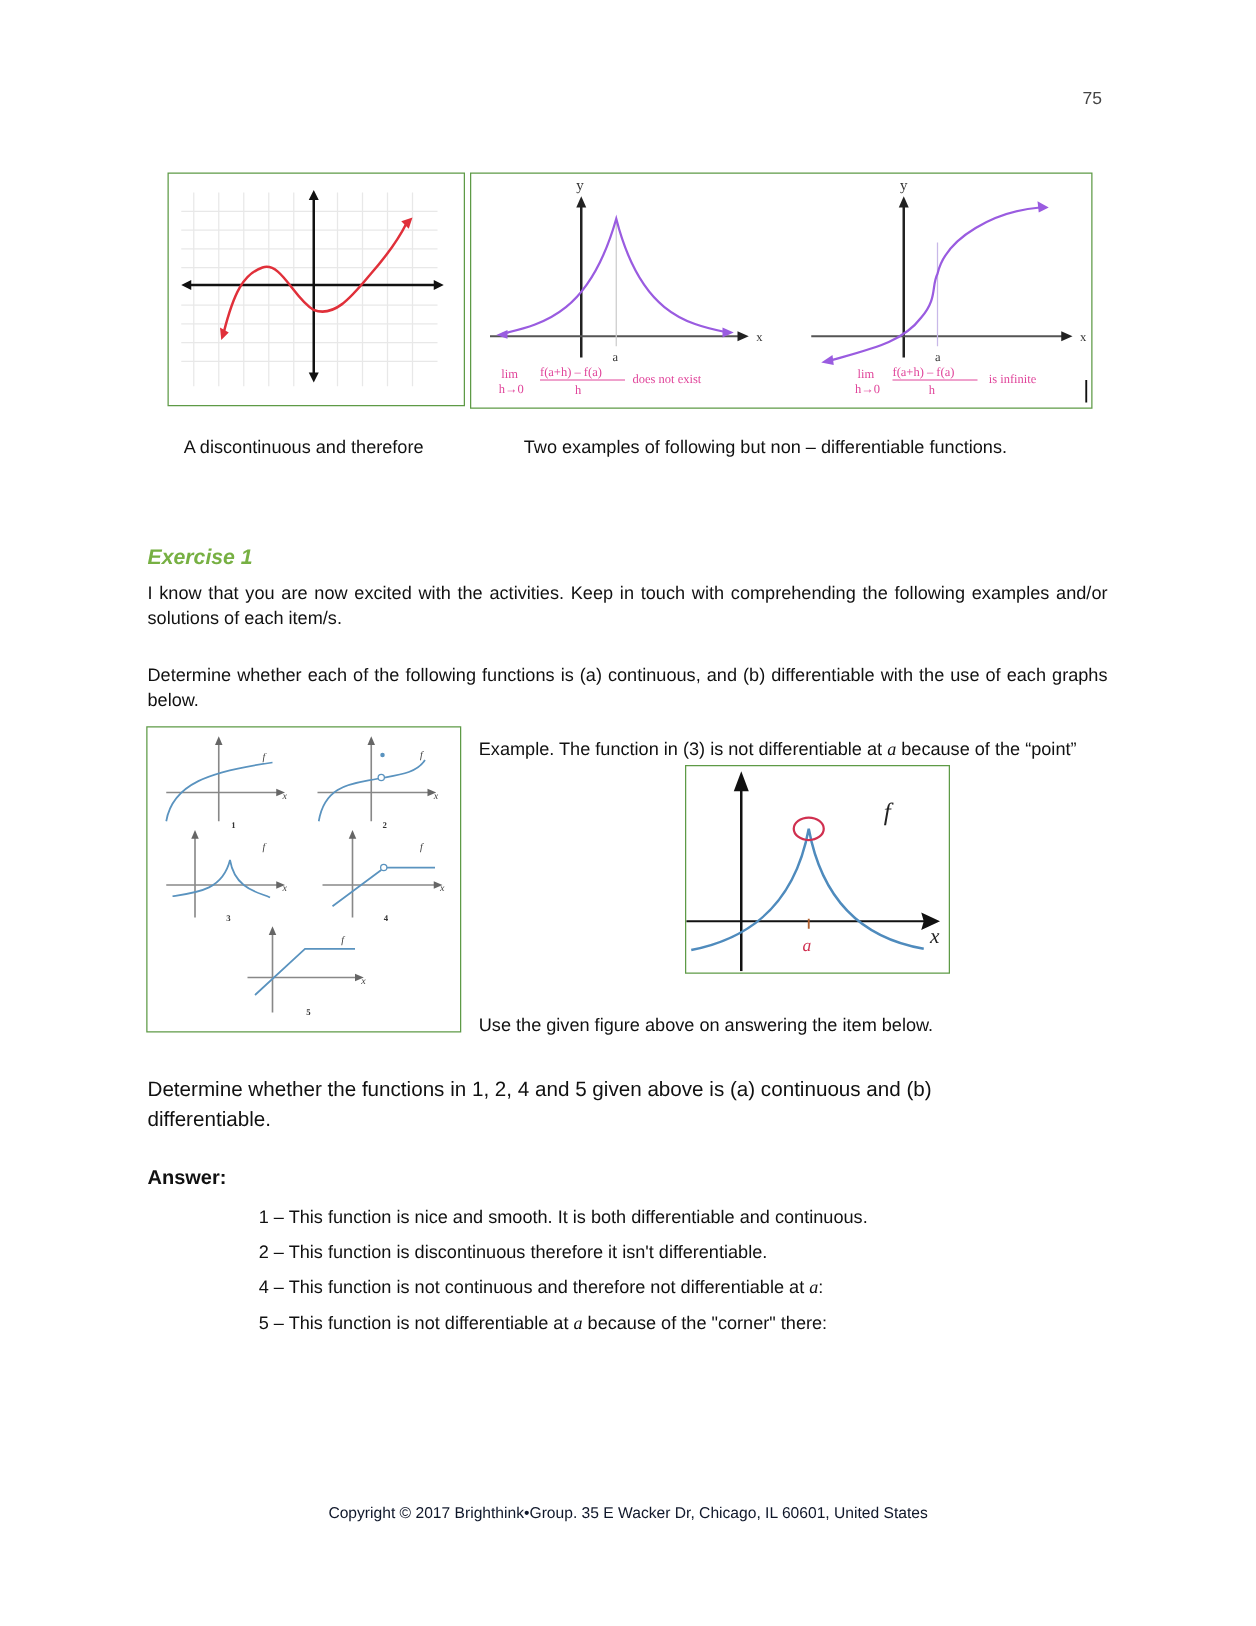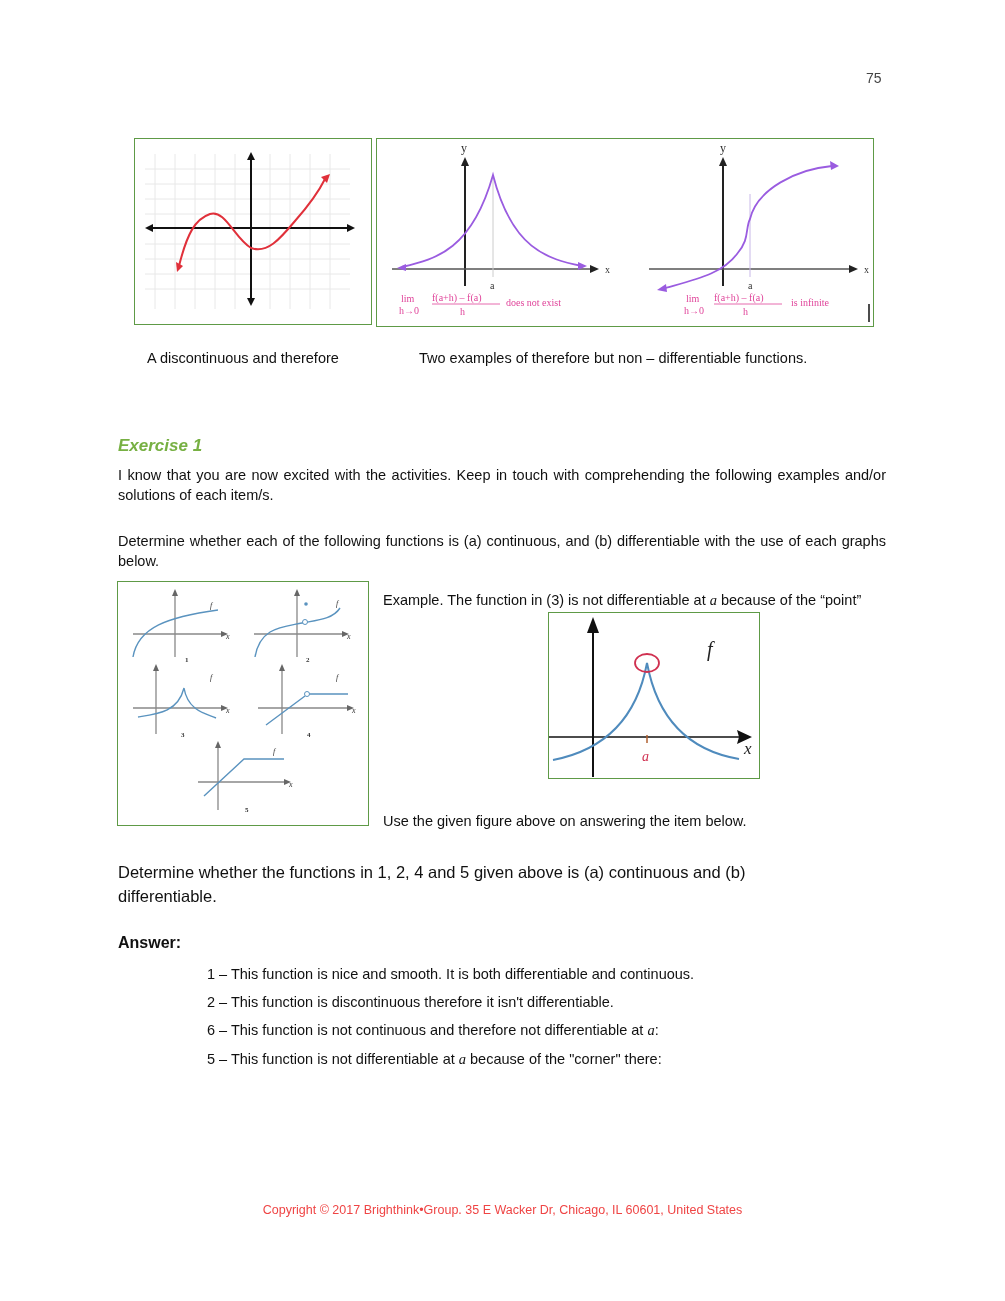--- a/index.html
+++ b/index.html
@@ -7,21 +7,21 @@
          font-family:"Liberation Sans", "DejaVu Sans", sans-serif; color:#1a1a1a; }
   .abs { position:absolute; }
   .page-num { left:866px; top:70px; font-size:14px; color:#444; }
   .fig { border:1.5px solid #5e9a46; background:#fff; box-sizing:border-box; }
   .caption { font-size:14.5px; color:#111; line-height:25px; }
   .ex-title { left:118px; top:436px; font-size:17px; font-weight:bold; color:#77b043;font-style:italic; }
   .para { left:118px; width:768px; font-size:14.5px; line-height:20px; text-align:justify; color:#111; }
   .q { left:118px; top:860px; width:680px; font-size:16.5px; line-height:24px; color:#111; }
   .ans-h { left:118px; top:934px; font-size:16px; font-weight:bold; color:#111; }
   .ans { left:207px; font-size:14.5px; color:#111; }
-  .footer { left:0; width:1005px; top:1203px; text-align:center; font-size:12.5px; color:#ef4444; }
+  .footer { left:0; width:1005px; top:1203px; text-align:center; font-size:12.5px; color:#0f172a; }
   svg text { font-family:"Liberation Serif", "DejaVu Serif", serif; }
   i.math { font-family:"Liberation Serif", serif; font-style:italic; }
 </style>
 </head>
 <body>
 
 <div class="abs page-num">75</div>
 
 <div class="abs fig" style="left:134px;top:138px;width:238px;height:187px;">
   <svg width="235" height="184" viewBox="0 0 235 184">
@@ -104,21 +104,21 @@
         <text x="414" y="167">is infinite</text>
       </g>
       <line x1="492" y1="165" x2="492" y2="183" stroke="#111" stroke-width="1.5"></line>
     </g>
   </svg>
 </div>
 
 <div class="abs caption" style="left:147px;top:346px;width:220px;">
   <div>A discontinuous and therefore</div>
 </div>
-<div class="abs caption" style="left:419px;top:346px;">Two examples of therefore but non – differentiable functions.</div>
+<div class="abs caption" style="left:419px;top:346px;">Two examples of following but non – differentiable functions.</div>
 
 <div class="abs ex-title">Exercise 1</div>
 <div class="abs para" style="top:465px;">I know that you are now excited with the activities. Keep in touch with comprehending the following examples and/or solutions of each item/s.</div>
 <div class="abs para" style="top:531px;">Determine whether each of the following functions is (a) continuous, and (b) differentiable with the use of each graphs below.</div>
 
 <div class="abs fig" style="left:117px;top:581px;width:252px;height:245px;">
   <svg width="249" height="242" viewBox="0 0 249 242">
     <g stroke="#888" stroke-width="1.3" fill="none">
 
       <line x1="57" y1="10" x2="57" y2="75"></line>
@@ -204,19 +204,19 @@
 <div class="abs q">Determine whether the functions in 1, 2, 4 and 5 given above is (a) continuous and (b) differentiable.</div>
 <div class="abs ans-h">Answer:</div>
 
 <div class="abs ans" style="top:966px;">
   <span>1 – This function is nice and smooth. It is both differentiable and continuous.</span>
 </div>
 <div class="abs ans" style="top:994px;">
   <span>2 – This function is discontinuous therefore it isn't differentiable.</span>
 </div>
 <div class="abs ans" style="top:1022px;">
-  <span>6 – This function is not continuous and therefore not differentiable at </span><i class="math">a</i><span>:</span>
+  <span>4 – This function is not continuous and therefore not differentiable at </span><i class="math">a</i><span>:</span>
 </div>
 <div class="abs ans" style="top:1051px;">
   <span>5 – This function is not differentiable at </span><i class="math">a</i><span> because of the "corner" there:</span>
 </div>
 
 <div class="abs footer">Copyright © 2017 Brighthink•Group. 35 E Wacker Dr, Chicago, IL 60601, United States</div>
 
 </body></html>

